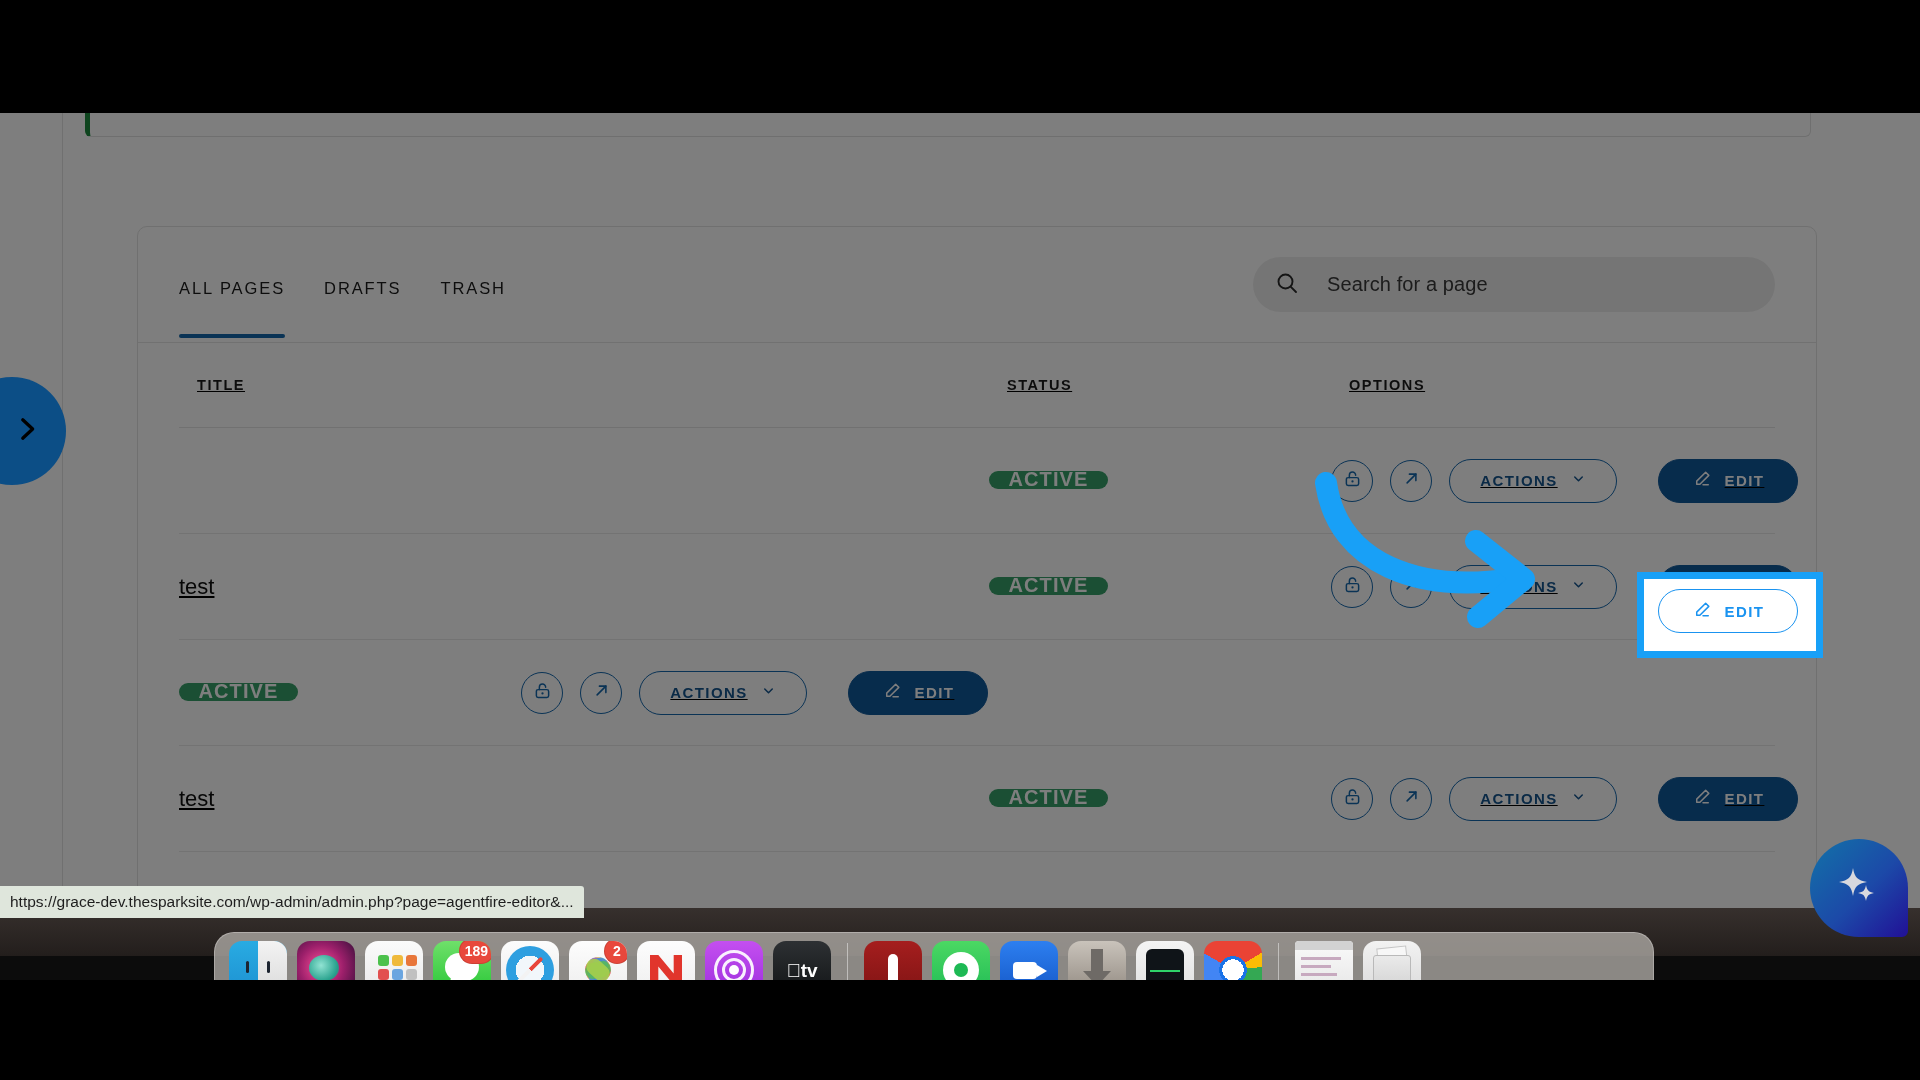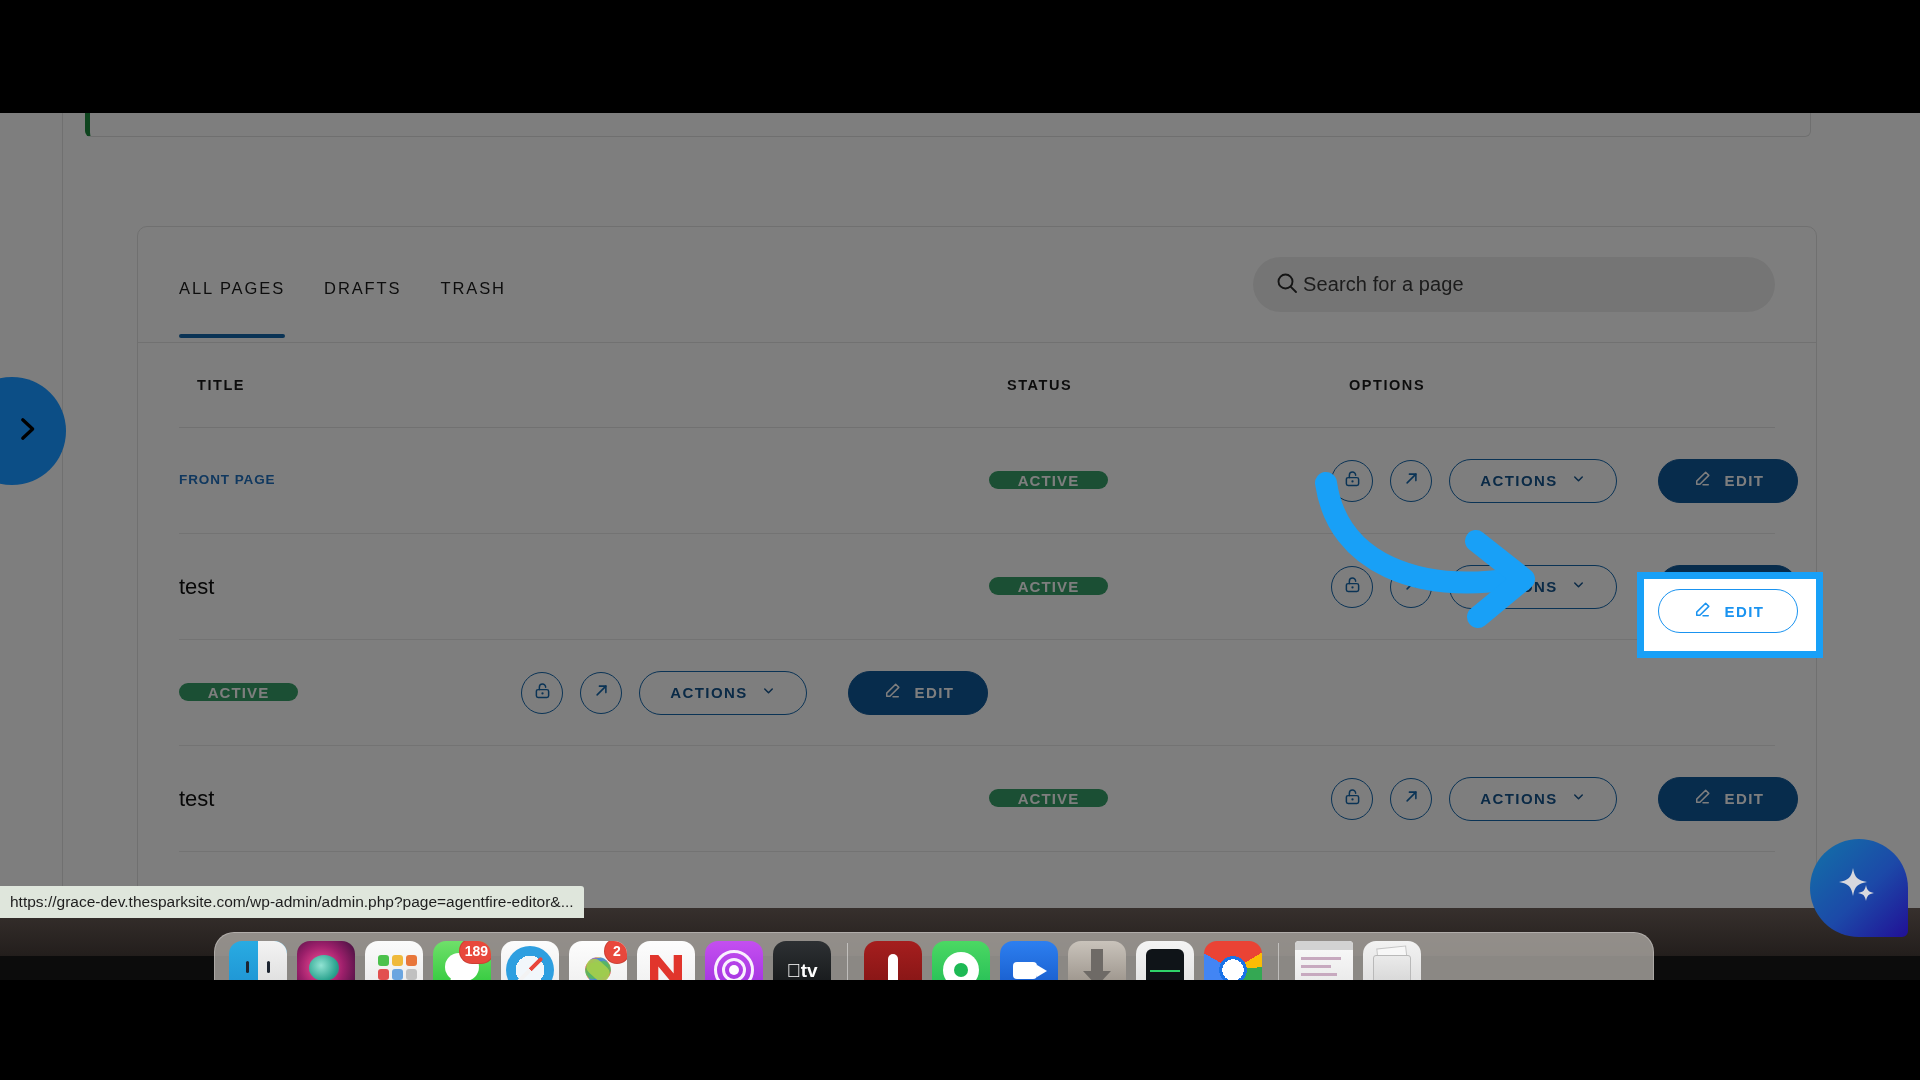--- a/index.html
+++ b/index.html
@@ -33,20 +33,21 @@
     background:#fff; border:1px solid #e0e0e0; border-left:5px solid #1e8a3e;
     border-radius:6px;
   }
 
   
   .pages-card{
     position:absolute; left:137px; top:113px; width:1680px; height:760px;
     background:#ffffff;
     border:1px solid #e2e2e2;
     border-radius:10px;
+    text-decoration:underline;
   }
 
   .card-head{
     position:relative; height:116px;
     border-bottom:1px solid #e4e4e4;
   }
   .tabs{ position:absolute; left:41px; top:52px; display:flex; gap:39px; }
   .tab{
     position:relative;
     font-size:16.5px; letter-spacing:1.9px; font-weight:500;
@@ -55,21 +56,21 @@
   }
   .tab.active::after{
     content:""; position:absolute; left:0; right:0; bottom:0;
     height:4px; background:#1668ad; border-radius:2px;
   }
 
   .search-pill{
     position:absolute; right:41px; top:30px;
     width:522px; height:55px; border-radius:28px;
     background:#ededed;
-    display:flex; align-items:center; padding:0 22px; gap:4px;
+    display:flex; align-items:center; padding:0 22px; gap:28px;
   }
   .search-pill .ph{
     font-size:20px; color:#3a3a3a; letter-spacing:.1px;
   }
 
   
   .tbl{ position:relative; padding:0 41px; }
   .thead{
     display:flex; align-items:center; height:85px;
     border-bottom:1px solid #e4e4e4;
@@ -90,21 +91,21 @@
     font-size:13.5px; font-weight:700; letter-spacing:.9px;
     color:#2272c0; margin-bottom:3px;
   }
   .page-title{ font-size:22px; color:#101010; font-weight:400; }
 
   .status-cell{ flex:0 0 342px; }
   .badge{
     display:inline-flex; align-items:center; justify-content:center;
     width:119px; height:18px; border-radius:18px;
     background:#37a169; color:#ffffff;
-    font-size:15px; font-weight:700; letter-spacing:1.1px;
+    font-size:20px; font-weight:700; letter-spacing:1.1px;
   }
 
   .opt-cell{ flex:1; display:flex; align-items:center; gap:17px; }
 
   .icon-btn{
     width:42px; height:42px; border-radius:50%;
     border:1.6px solid #1668ad; background:transparent;
     display:flex; align-items:center; justify-content:center;
     cursor:pointer;
   }
@@ -290,21 +291,20 @@
       <div class="tbl">
 
         <div class="thead">
           <div class="th col-title">TITLE</div>
           <div class="th col-status">STATUS</div>
           <div class="th col-options">OPTIONS</div>
         </div>
 
         <div class="trow">
           <div class="title-cell">
-            <div class="front-tag">FRONT PAGE</div>
           </div>
           <div class="status-cell">
             <span class="badge">ACTIVE</span>
           </div>
           <div class="opt-cell">
             <div class="icon-btn">
               <span>
                 <svg width="21" height="21" viewBox="0 0 24 24" fill="none">
                   <rect x="5" y="11" width="14" height="9" rx="2" stroke="#1668ad" stroke-width="1.7"></rect>
                   <path d="M8.4 11V8.3a3.6 3.6 0 0 1 7.2 0" stroke="#1668ad" stroke-width="1.7" stroke-linecap="round"></path>

